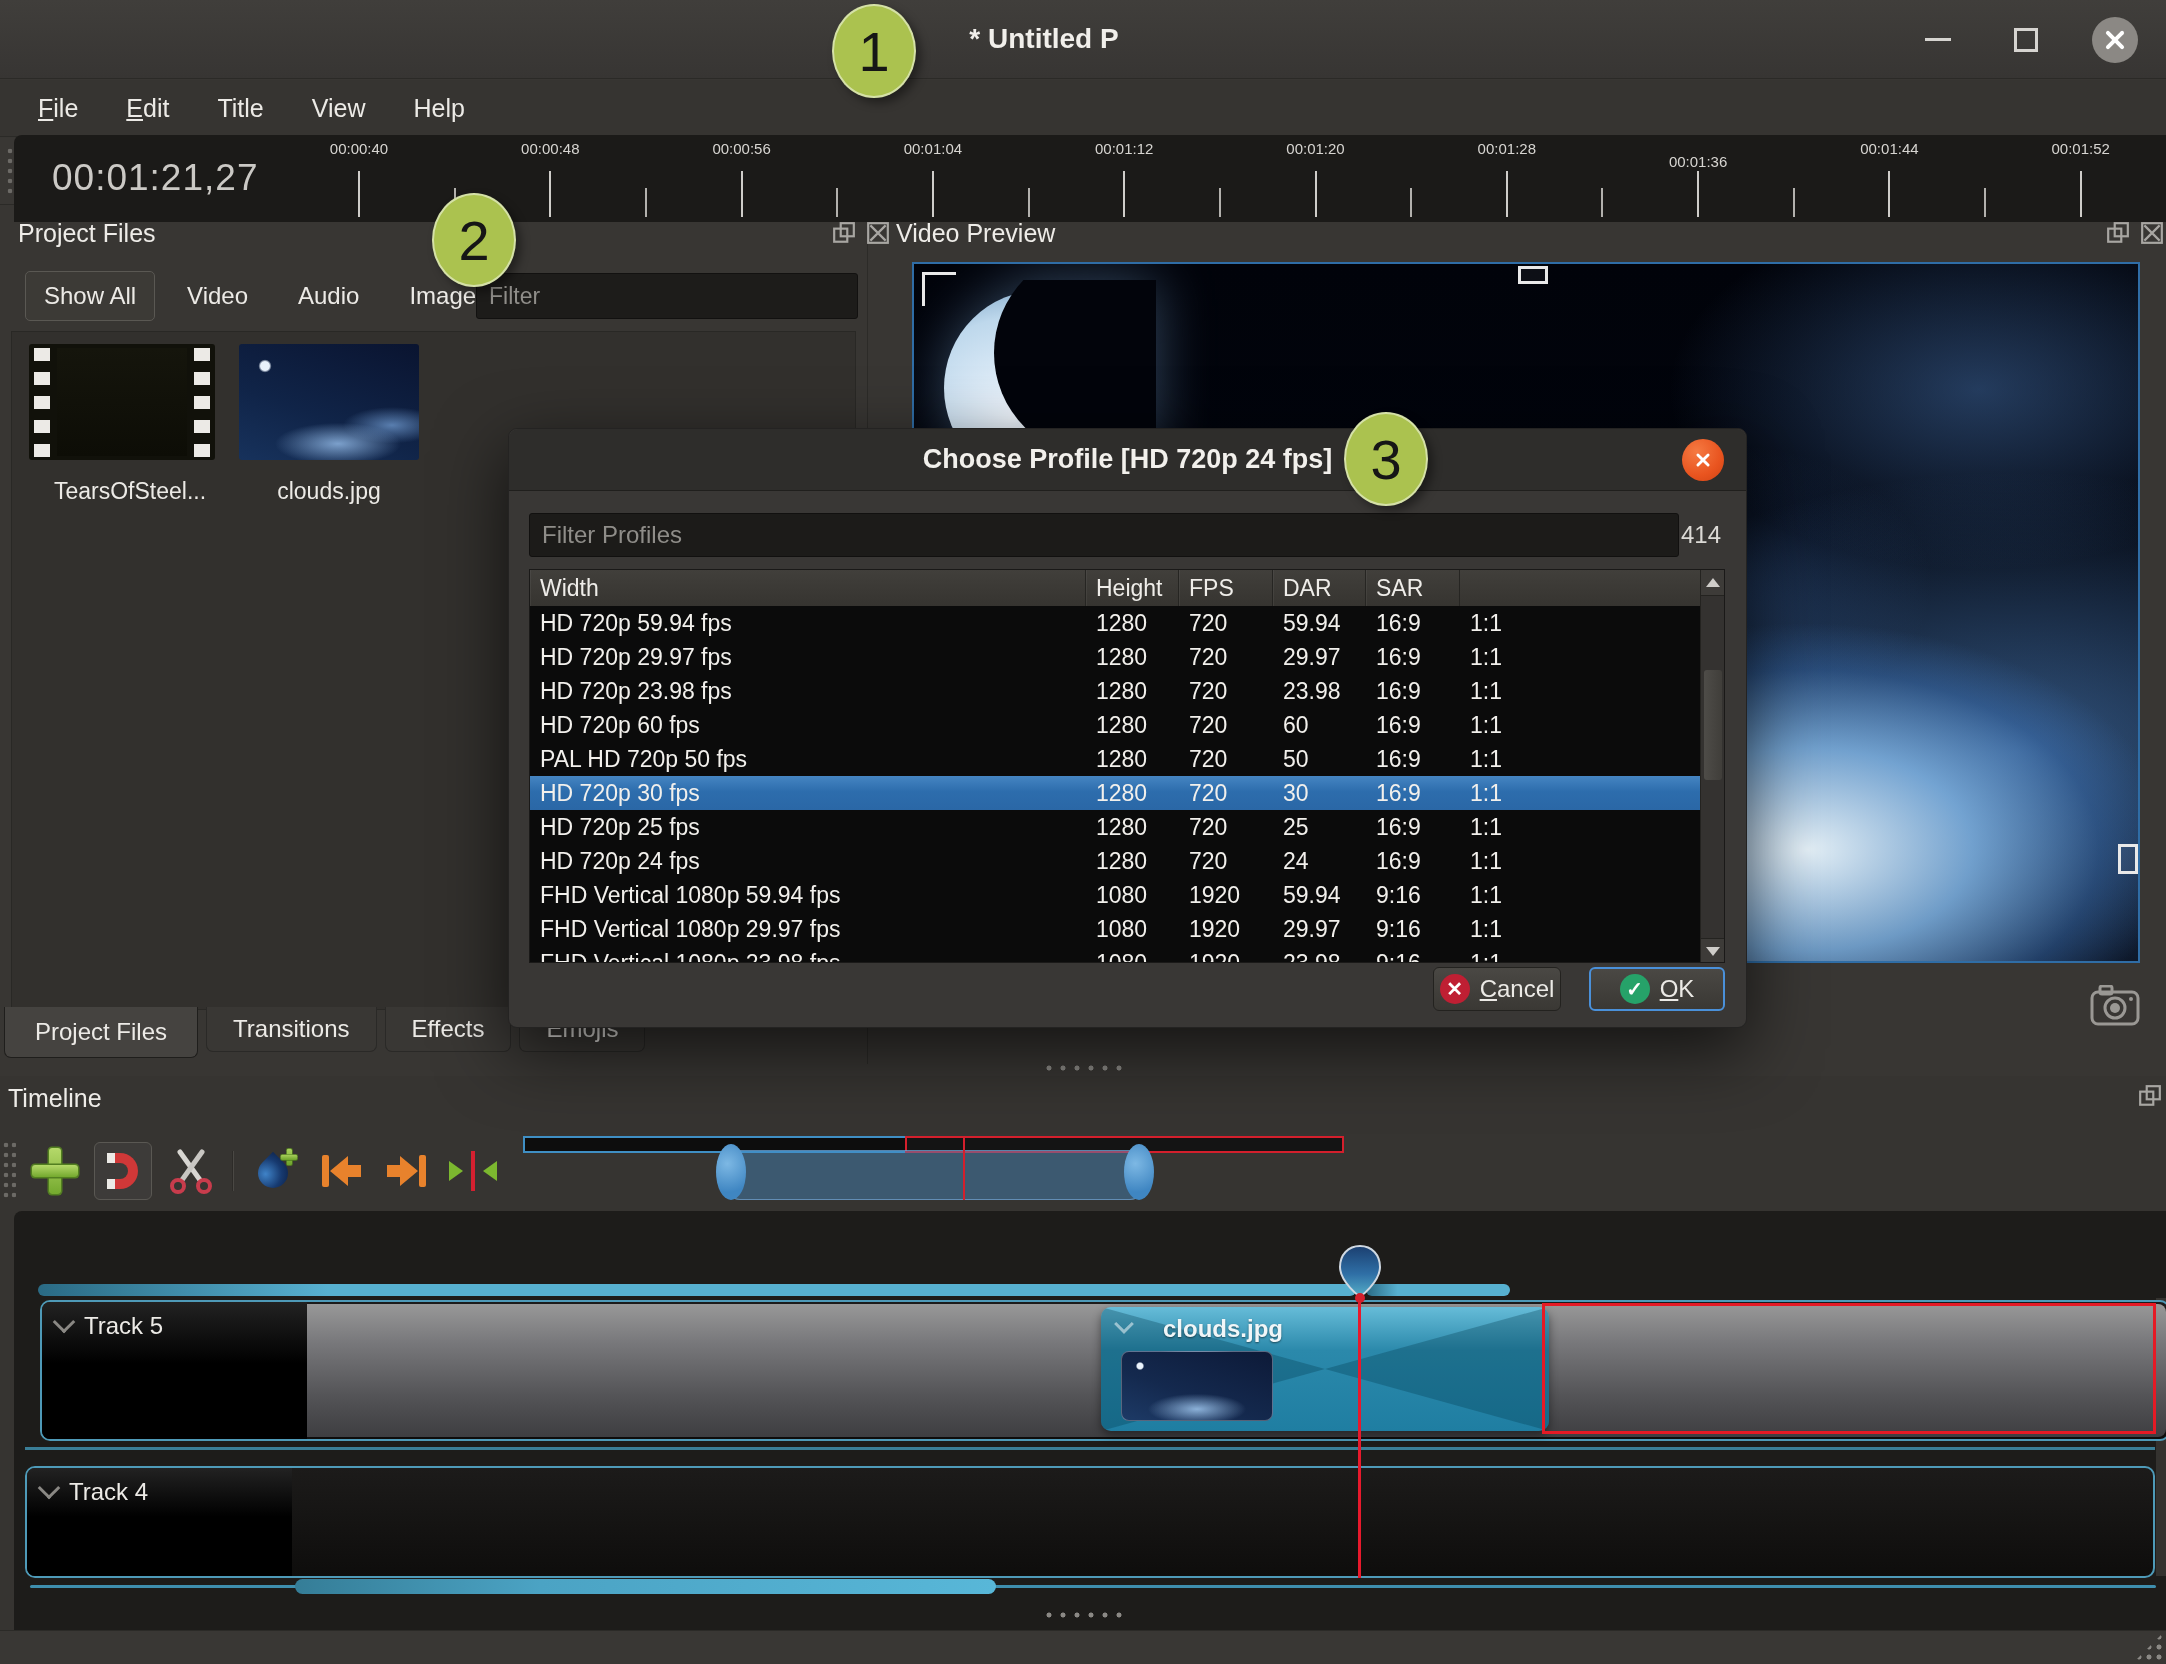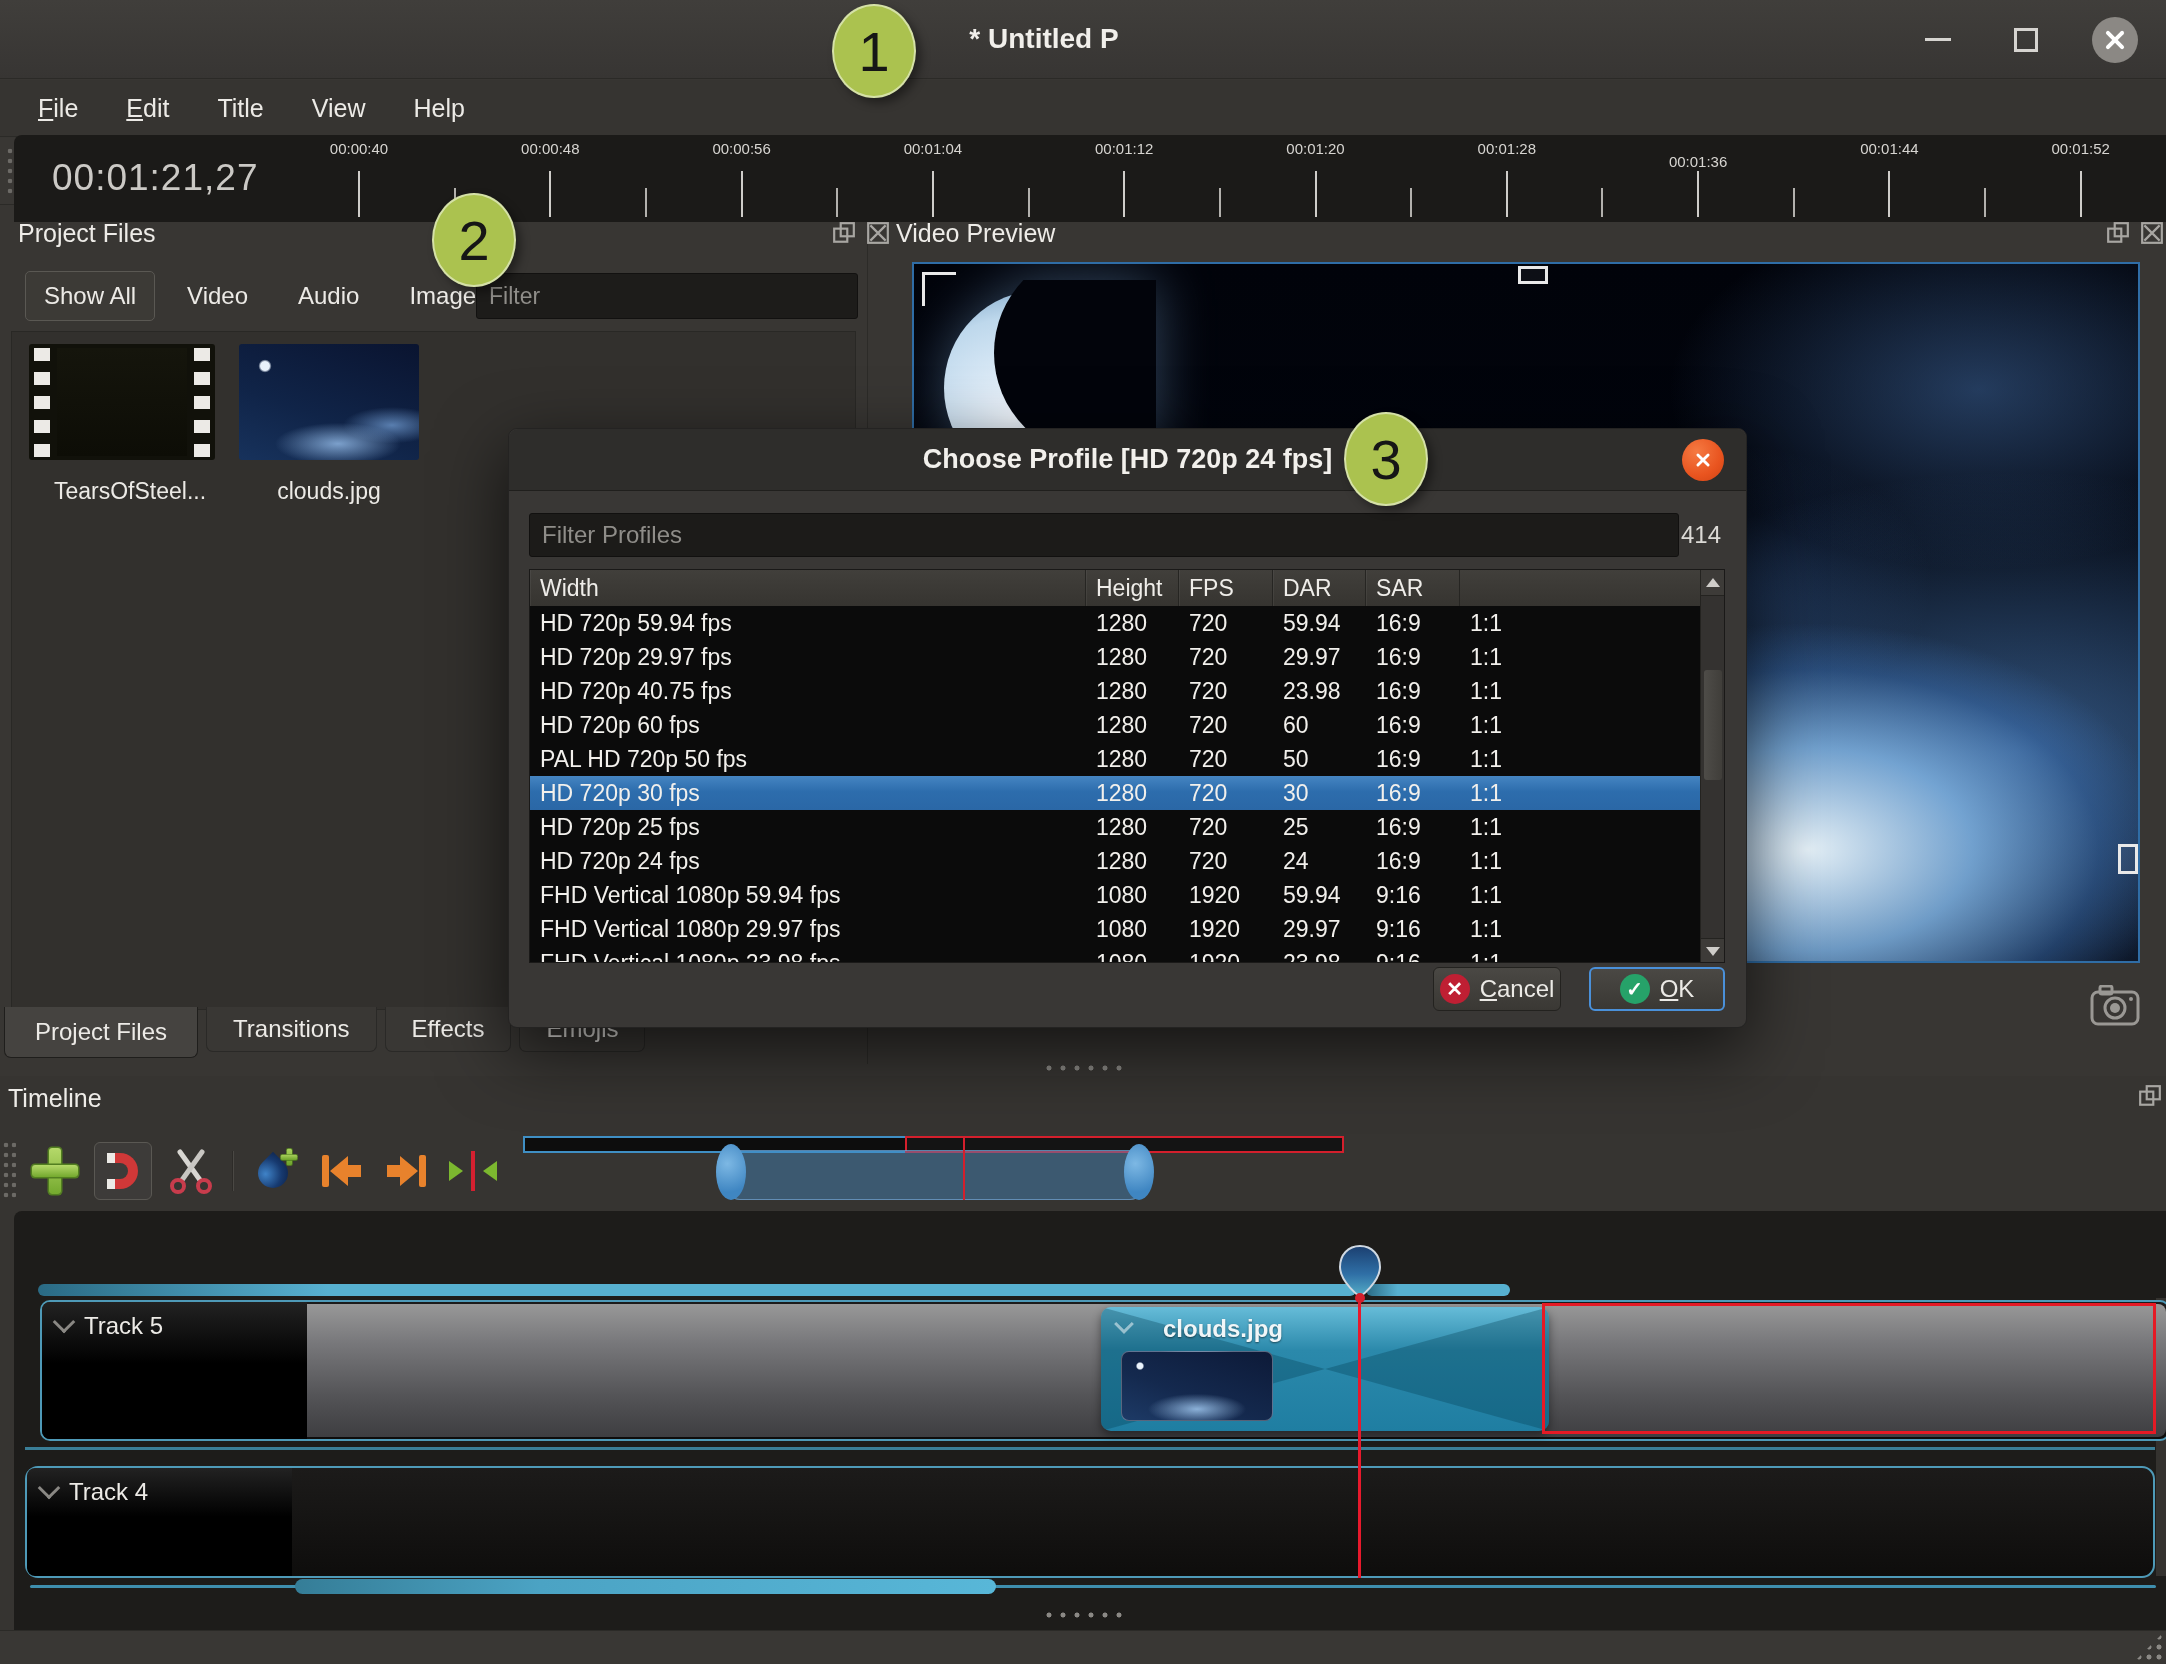--- a/index.html
+++ b/index.html
@@ -409,21 +409,21 @@
         </div>
         <div class="prow">
           <div class="pcell">HD 720p 29.97 fps</div>
           <div class="pcell">1280</div>
           <div class="pcell">720</div>
           <div class="pcell">29.97</div>
           <div class="pcell">16:9</div>
           <div class="pcell">1:1</div>
         </div>
         <div class="prow">
-          <div class="pcell">HD 720p 40.75 fps</div>
+          <div class="pcell">HD 720p 23.98 fps</div>
           <div class="pcell">1280</div>
           <div class="pcell">720</div>
           <div class="pcell">23.98</div>
           <div class="pcell">16:9</div>
           <div class="pcell">1:1</div>
         </div>
         <div class="prow">
           <div class="pcell">HD 720p 60 fps</div>
           <div class="pcell">1280</div>
           <div class="pcell">720</div>
@@ -611,21 +611,21 @@
 <div class="cachebar" style="left:1366px;width:144px;"></div>
 
 <div class="track" style="top:1300px;height:141px;margin-left:15px;">
   <div class="grayclip"></div>
   <div class="track-head">
     <span class="chev"></span>
     <span class="track-name">Track 5</span>
   </div>
 </div>
 <div class="tsep"></div>
-<div class="track" style="top:1466px;height:112px;border-radius:13px;">
+<div class="track" style="top:1466px;height:112px;">
   <div class="track-head">
     <span class="chev"></span>
     <span class="track-name">Track 4</span>
   </div>
 </div>
 
 <div class="redrect"></div>
 
 <div class="cloudclip">
   <div class="bowtie-l"></div>

